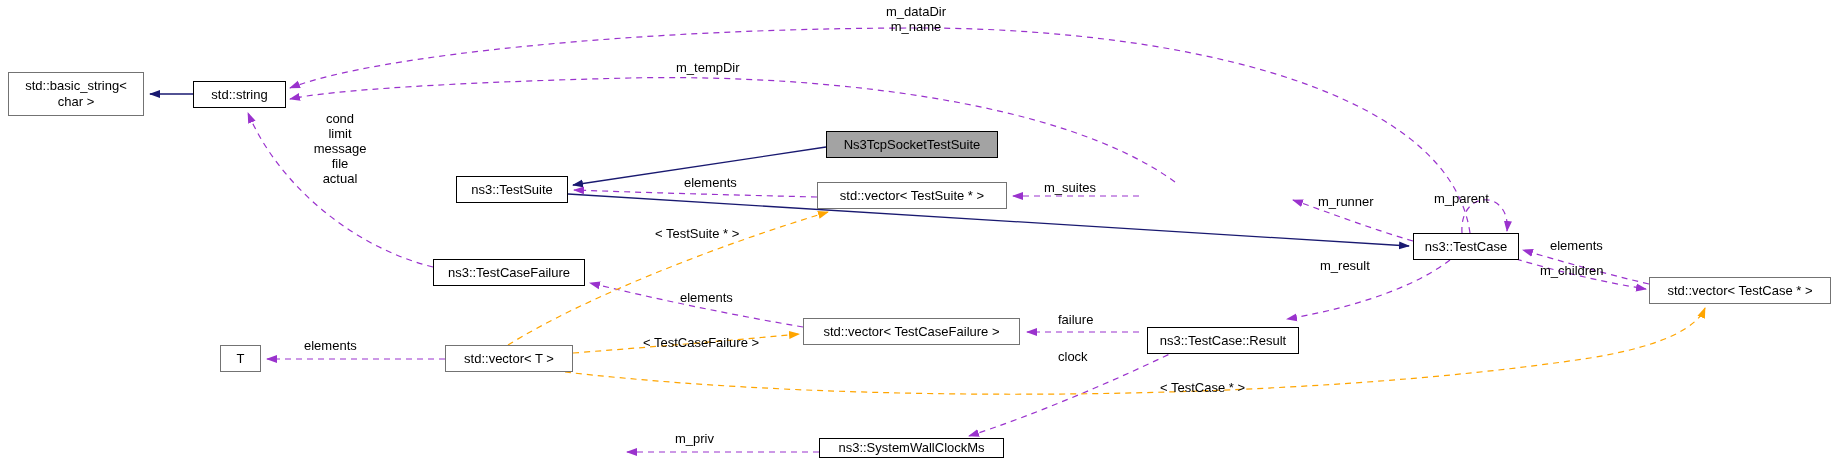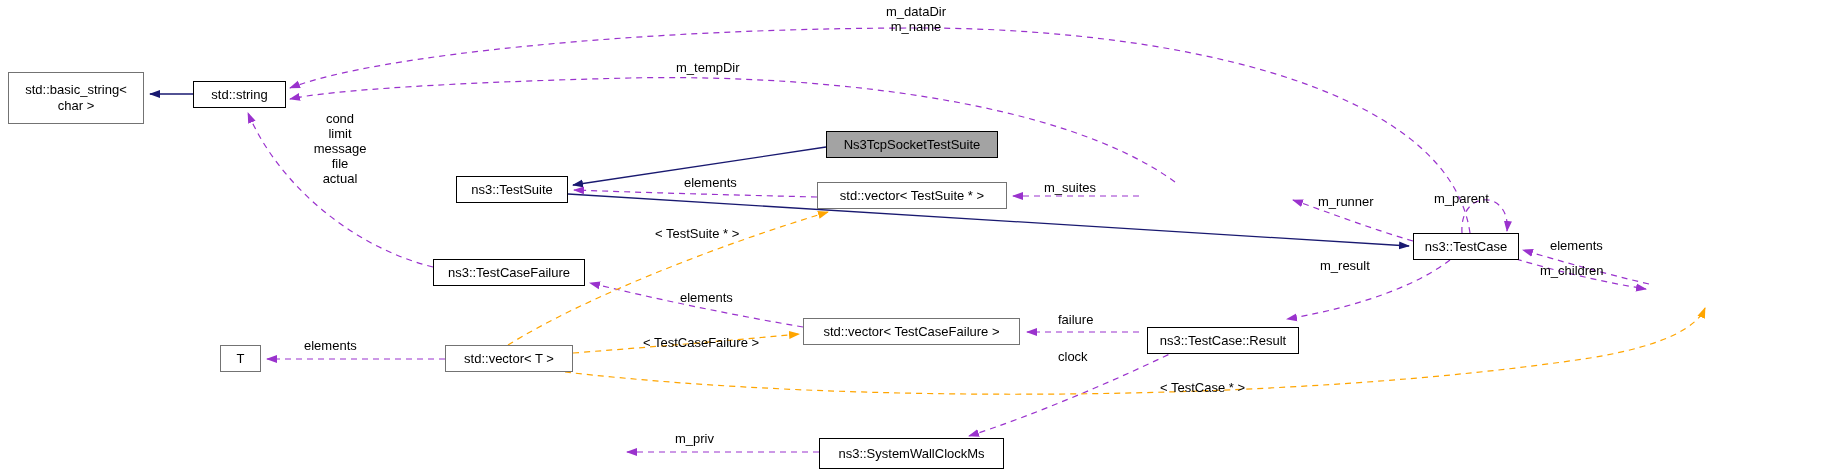--- a/index.html
+++ b/index.html
@@ -60,33 +60,34 @@
     <path d="M 803,327 C 732,315 656,299 590,283" stroke="#9a32cd" stroke-width="1.2" stroke-dasharray="6,5" fill="none" marker-end="url(#arr-purple)"></path>
     <path d="M 445,359 L 267,359" stroke="#9a32cd" stroke-width="1.2" stroke-dasharray="6,5" fill="none" marker-end="url(#arr-purple)"></path>
     <path d="M 819,452 L 627,452" stroke="#9a32cd" stroke-width="1.2" stroke-dasharray="6,5" fill="none" marker-end="url(#arr-purple)"></path>
     <path d="M 1188,345 C 1122,378 1032,416 969,436" stroke="#9a32cd" stroke-width="1.2" stroke-dasharray="6,5" fill="none" marker-end="url(#arr-purple)"></path>
 
     <path d="M 508,345 C 582,299 712,247 828,212" stroke="#ffa500" stroke-width="1.2" stroke-dasharray="6,5" fill="none" marker-end="url(#arr-orange)"></path>
     <path d="M 573,353 C 650,347 725,341 799,334" stroke="#ffa500" stroke-width="1.2" stroke-dasharray="6,5" fill="none" marker-end="url(#arr-orange)"></path>
     <path d="M 565,372 C 850,405 1300,402 1590,358 C 1670,345 1698,325 1705,308" stroke="#ffa500" stroke-width="1.2" stroke-dasharray="6,5" fill="none" marker-end="url(#arr-orange)"></path>
   </svg>
 
-  <div class="node undoc" style="left:8px; top:72px; width:136px; height:52px;">std::basic_string&lt;
+  <div class="node undoc" style="left:8px; top:72px; width:136px; height:44px;">std::basic_string&lt;
 char &gt;</div>
   <div class="node" style="left:193px; top:81px; width:93px; height:27px;">std::string</div>
   <div class="node highlight" style="left:826px; top:131px; width:172px; height:27px;">Ns3TcpSocketTestSuite</div>
   <div class="node" style="left:456px; top:176px; width:112px; height:27px;">ns3::TestSuite</div>
   <div class="node undoc" style="left:817px; top:182px; width:190px; height:27px;">std::vector&lt; TestSuite * &gt;</div>
   <div class="node" style="left:1413px; top:233px; width:106px; height:27px;">ns3::TestCase</div>
+  <div class="node undoc" style="left:1649px; top:277px; width:182px; height:27px;">std::vector&lt; TestCase * &gt;</div>
   <div class="node" style="left:433px; top:259px; width:152px; height:27px;">ns3::TestCaseFailure</div>
   <div class="node undoc" style="left:803px; top:318px; width:217px; height:27px;">std::vector&lt; TestCaseFailure &gt;</div>
   <div class="node" style="left:1147px; top:318px; width:152px; height:27px;margin-top:9px;">ns3::TestCase::Result</div>
   <div class="node undoc" style="left:220px; top:345px; width:41px; height:27px;">T</div>
   <div class="node undoc" style="left:445px; top:345px; width:128px; height:27px;">std::vector&lt; T &gt;</div>
-  <div class="node" style="left:819px; top:438px; width:185px; height:31px;">ns3::SystemWallClockMs</div>
+  <div class="node" style="left:819px; top:438px; width:185px; height:20px;">ns3::SystemWallClockMs</div>
 
   <span class="elabel center" style="left:846px; top:4px; width:140px;">m_dataDir
 m_name</span>
   <span class="elabel" style="left:676px; top:60px;">m_tempDir</span>
   <span class="elabel center" style="left:300px; top:111px; width:80px;">cond
 limit
 message
 file
 actual</span>
   <span class="elabel" style="left:684px; top:175px;">elements</span>

